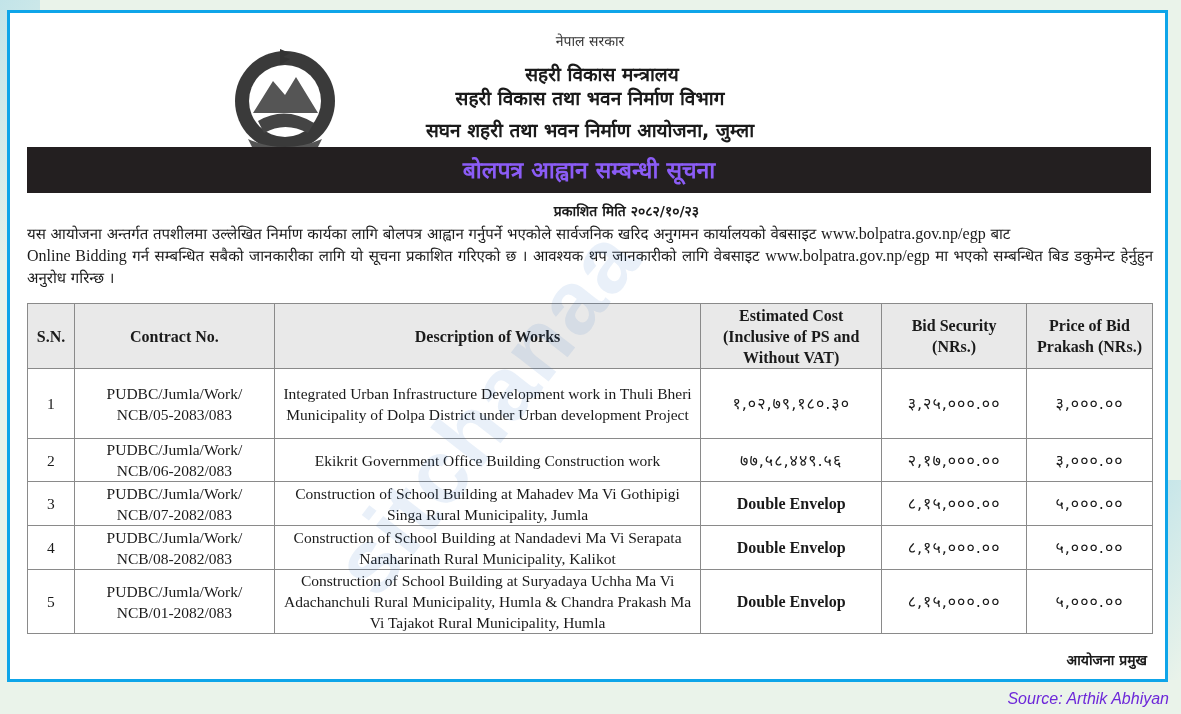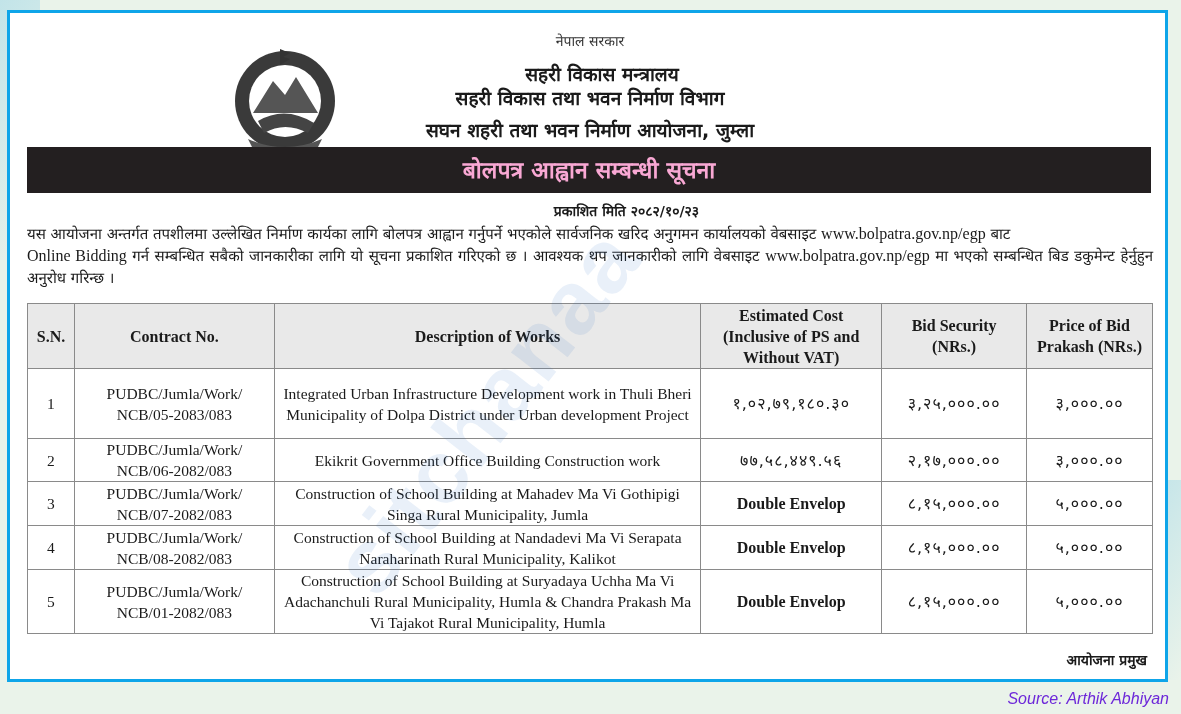--- a/index.html
+++ b/index.html
@@ -21,21 +21,21 @@
   .emblem {
     position: absolute; left: 218px; top: 30px; width: 114px; height: 112px;
   }
   .head-line { position: absolute; left: 0; width: 100%; text-align: center; }
   .gov { top: 18px; font-size: 14px; font-family: "DejaVu Sans", sans-serif; font-weight: 300; color:#333; left: 180px; width: 800px;}
   .ministry { top: 40px; font-size: 19px; font-weight: bold; font-family: "DejaVu Sans", sans-serif; left: 192px; width: 800px; margin-top: 8px;}
   .dept { top: 72px; font-size: 19px; font-weight: bold; font-family: "DejaVu Sans", sans-serif; left: 180px; width: 800px;}
   .project { top: 104px; font-size: 19px; font-weight: bold; font-family: "DejaVu Sans", sans-serif; left: 180px; width: 800px;}
   .banner {
     position: absolute; left: 17px; top: 134px; width: 1124px; height: 46px;
-    background: #231f20; color: #f9a8d4; text-align: center;
+    background: #231f20; color: #8b5cf6; text-align: center;
     font-family: "DejaVu Sans", sans-serif; font-weight: bold; font-size: 23px; line-height: 46px;
   }
   .pubdate {
     position: absolute; left: 0; width: 100%; top: 188px; text-align: center;
     font-family: "DejaVu Sans", sans-serif; font-weight: bold; font-size: 14px; margin-left: 39px;
   }
   .intro {
     position: absolute; left: 17px; top: 210px; width: 1126px;
     font-size: 15px; line-height: 22px; text-align: justify;
     font-family: "DejaVu Sans", "Liberation Serif", serif;

